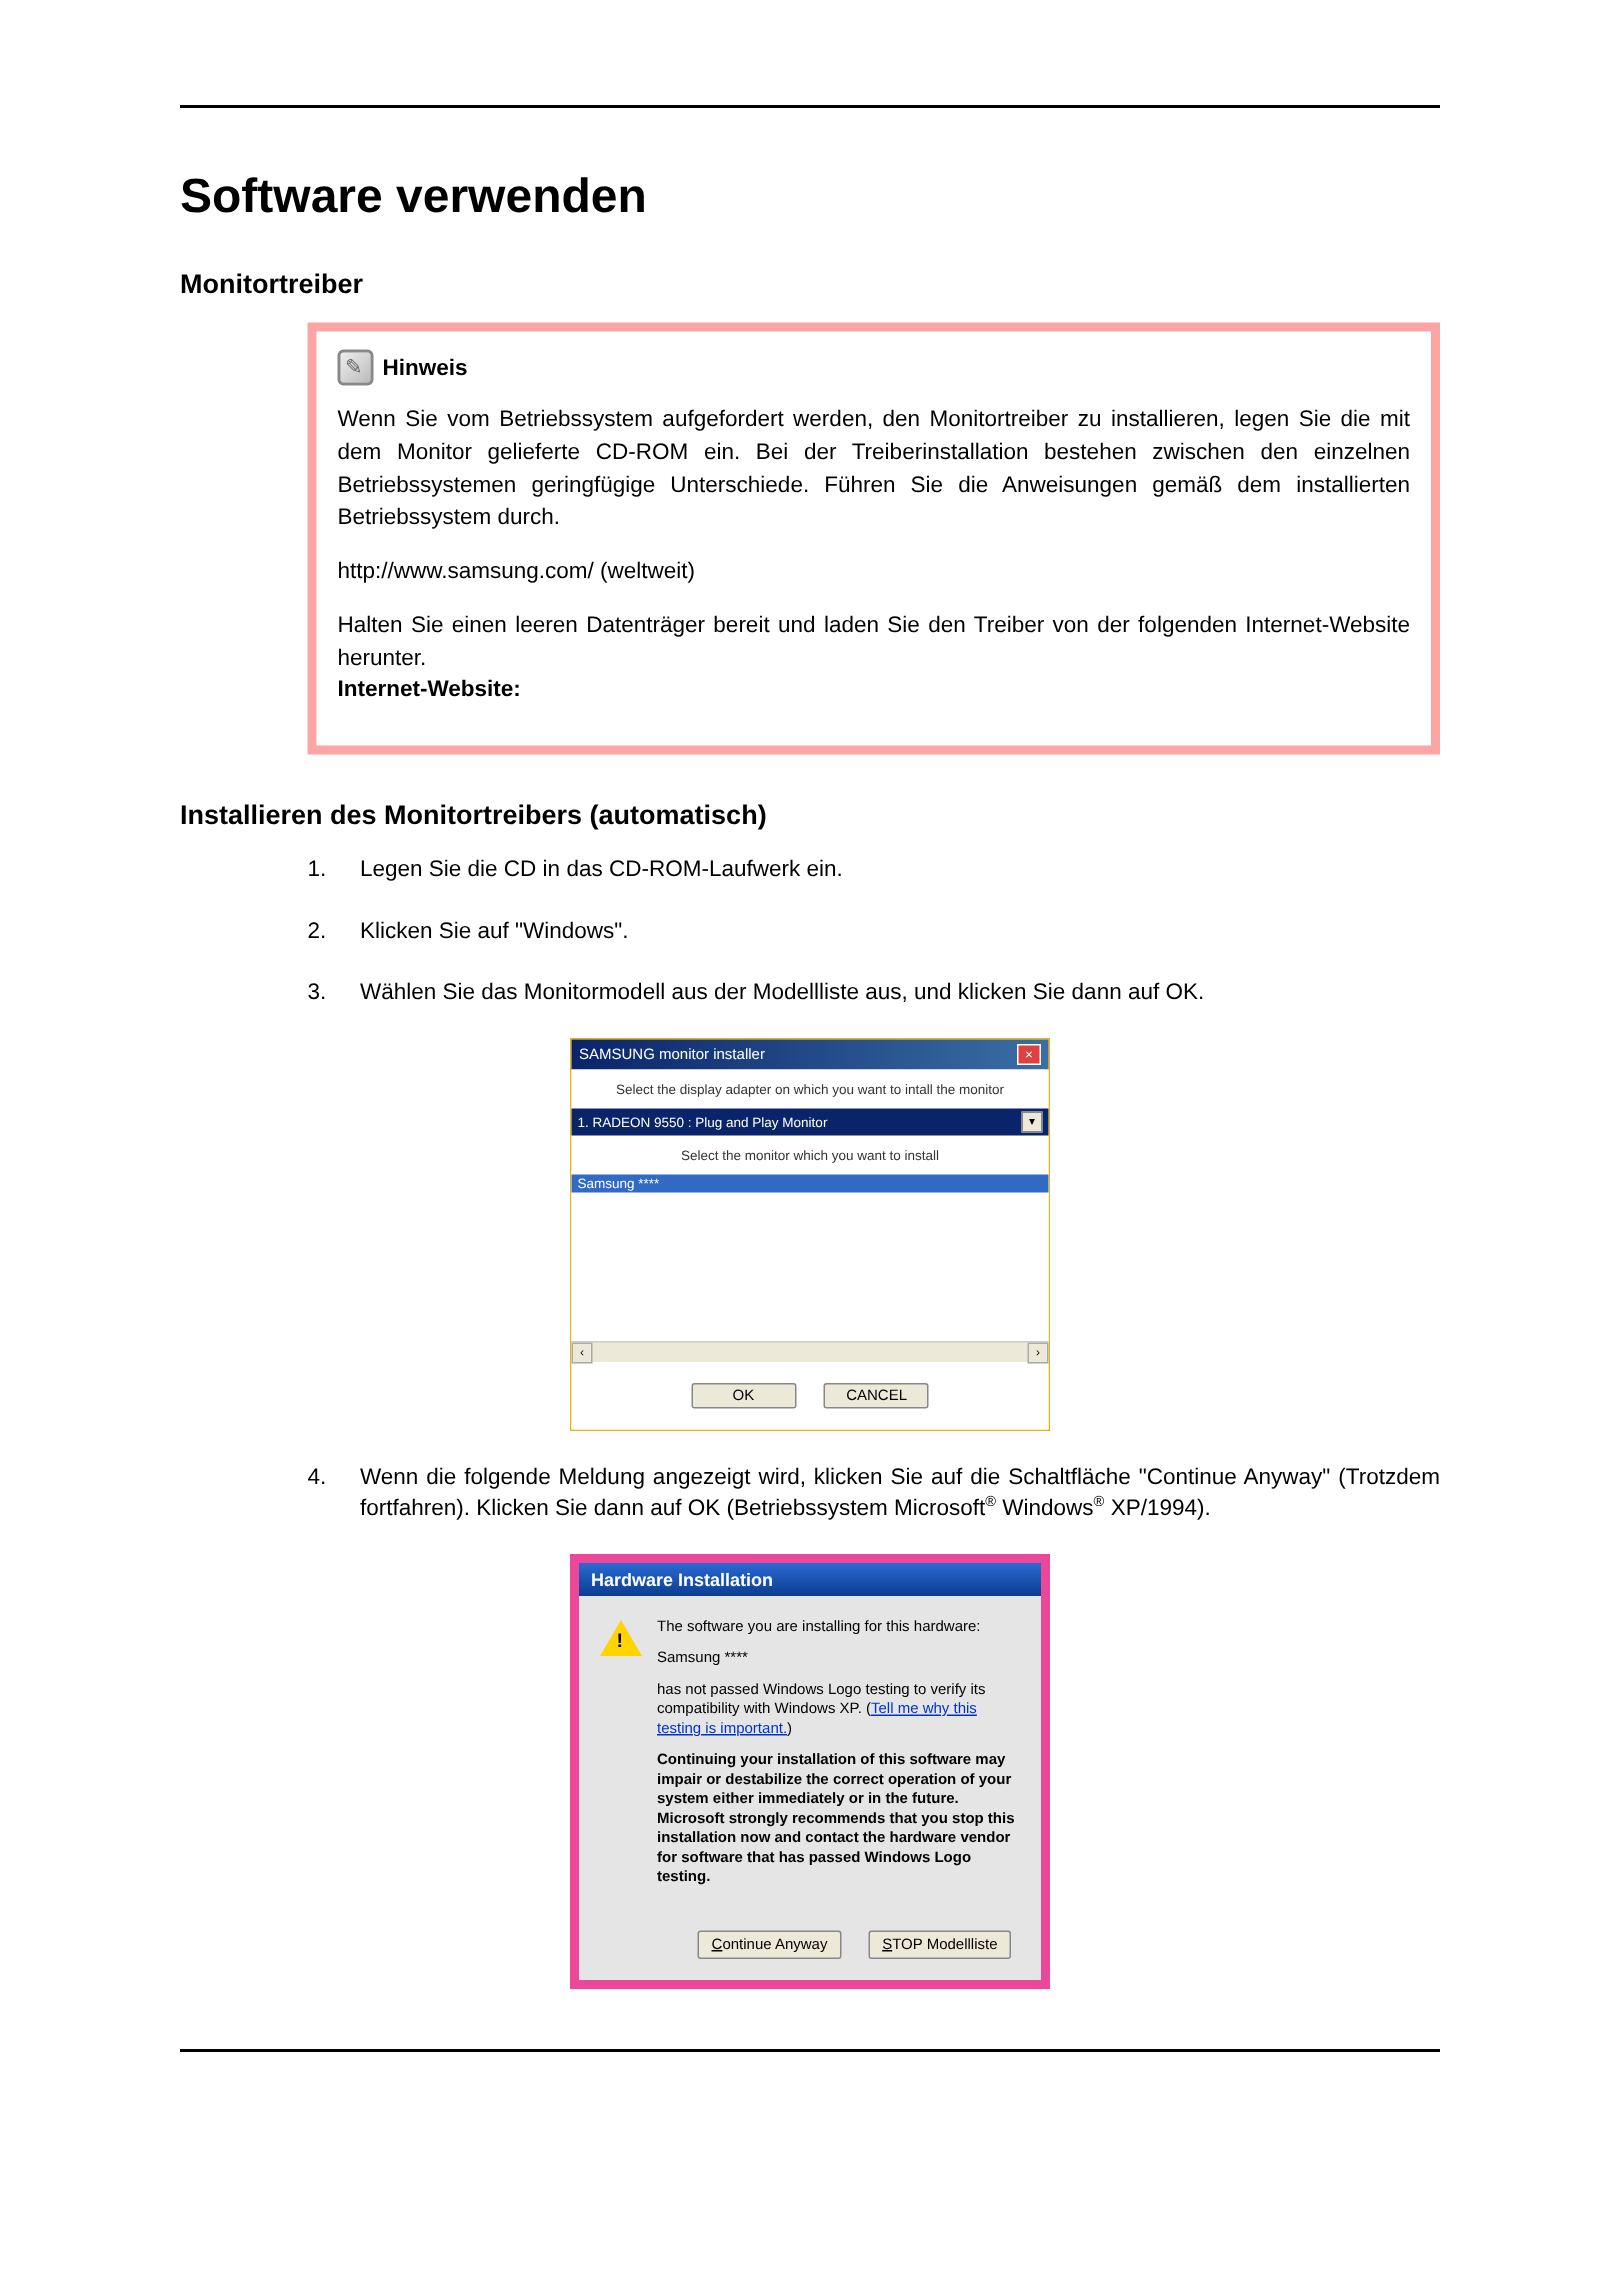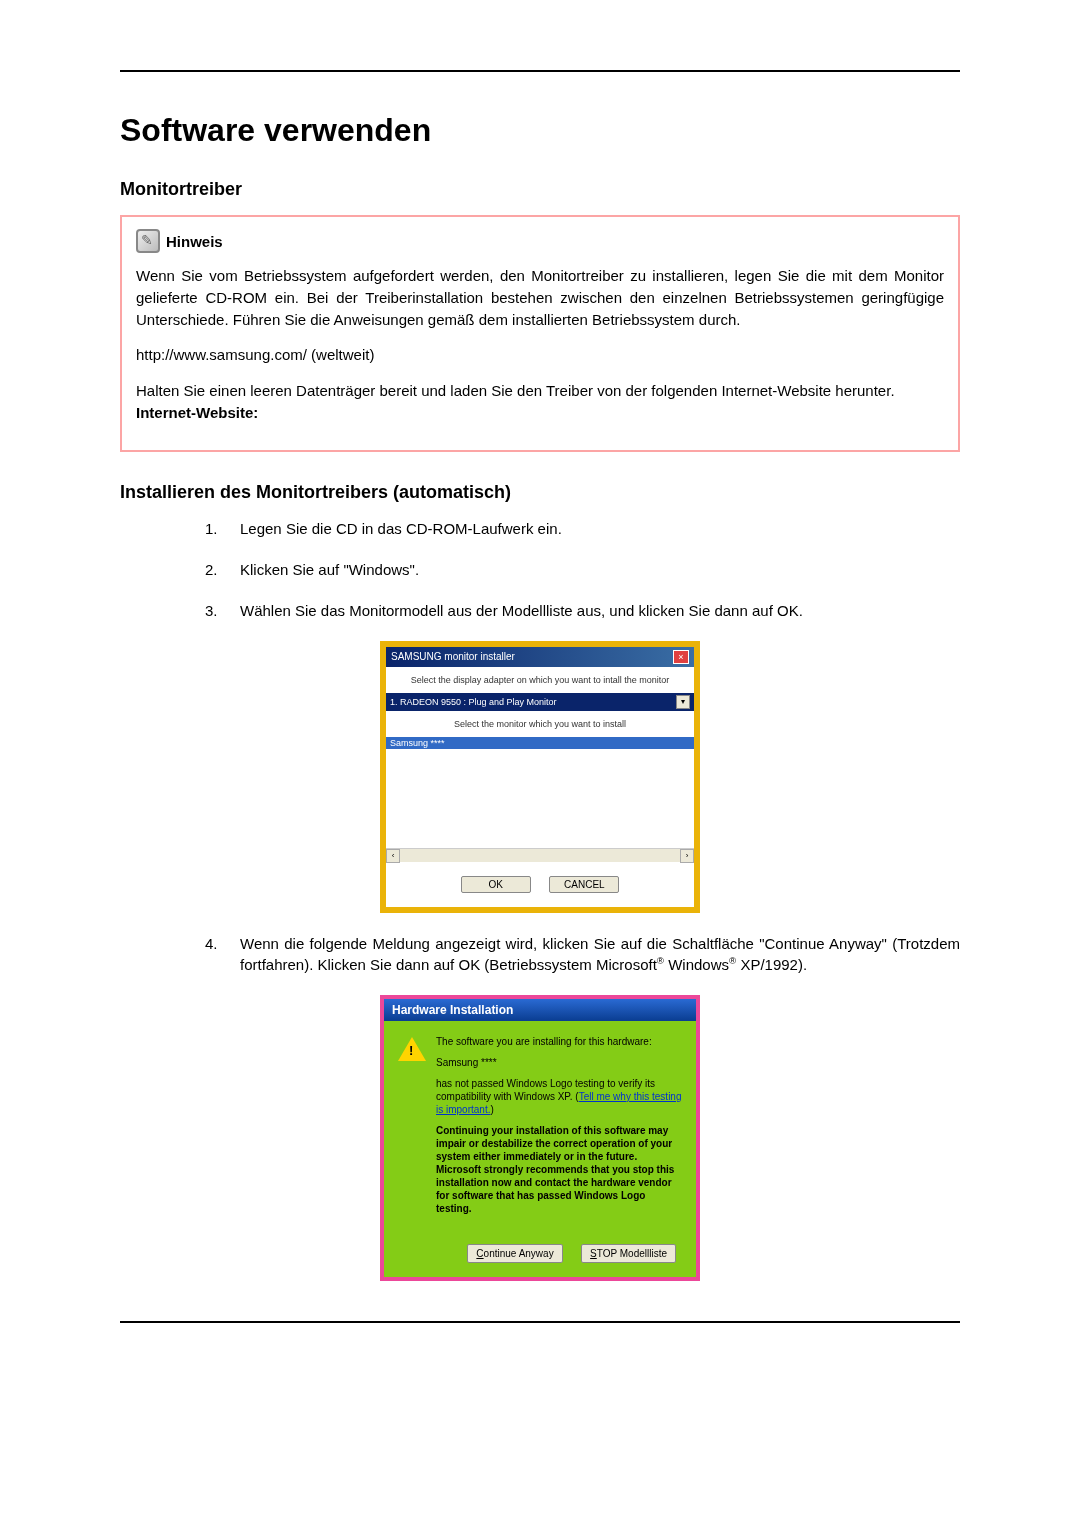--- a/index.html
+++ b/index.html
@@ -22,21 +22,22 @@
       font-size: 32px;
       font-weight: bold;
       margin-bottom: 30px;
     }
     .section-heading {
       font-size: 18px;
       font-weight: bold;
       margin-bottom: 15px;
     }
     .hint-box {
-      border: 2px solid #fca5a5;
+      margin-left: 85px;
+      border: 6px solid #fca5a5;
       padding: 12px 14px;
       margin-bottom: 30px;
     }
     .hint-header {
       display: flex;
       align-items: center;
       margin-bottom: 12px;
     }
     .note-icon {
       width: 24px;
@@ -90,21 +91,21 @@
     }
     .sup {
       font-size: 0.65em;
       vertical-align: super;
     }
 
     
     .dialog1 {
       width: 320px;
       margin: 5px auto 20px auto;
-      border: 6px solid #eab308;
+      border: 1px solid #eab308;
       font-family: Tahoma, Arial, sans-serif;
       font-size: 10px;
       background: #fff;
     }
     .dialog1-title {
       background: linear-gradient(to right, #0a246a, #3a6ea5);
       color: #fff;
       padding: 3px 5px;
       display: flex;
       align-items: center;
@@ -198,23 +199,23 @@
       border: 1px solid #888;
       border-radius: 2px;
       font-size: 10px;
       margin: 0 8px;
     }
 
     
     .dialog2 {
       width: 320px;
       margin: 10px auto 0 auto;
-      border: 4px solid #ec4899;
+      border: 6px solid #ec4899;
       font-family: Tahoma, Arial, sans-serif;
-      background: #84cc16;
+      background: #e5e5e5;
     }
     .dialog2-title {
       background: linear-gradient(to bottom, #2a6ad3, #0a3d91);
       color: #fff;
       padding: 4px 8px;
       font-size: 12px;
       font-weight: bold;
     }
     .dialog2-body {
       padding: 14px 14px 10px 14px;
@@ -343,21 +344,21 @@
       <span class="win-btn">OK</span>
       <span class="win-btn">CANCEL</span>
     </div>
   </div>
 </div>
 
 <ol class="numbered-list" start="4">
   <li>
     <span class="num">4.</span>
     <span class="li-text">
-      <span>Wenn die folgende Meldung angezeigt wird, klicken Sie auf die Schaltfläche "Continue Anyway" (Trotzdem fortfahren). Klicken Sie dann auf OK (Betriebssystem Microsoft</span><span class="sup">®</span><span> Windows</span><span class="sup">®</span><span> XP/1992).</span>
+      <span>Wenn die folgende Meldung angezeigt wird, klicken Sie auf die Schaltfläche "Continue Anyway" (Trotzdem fortfahren). Klicken Sie dann auf OK (Betriebssystem Microsoft</span><span class="sup">®</span><span> Windows</span><span class="sup">®</span><span> XP/1994).</span>
     </span>
   </li>
 </ol>
 
 <div class="dialog2">
   <div class="dialog2-title">Hardware Installation</div>
   <div class="dialog2-body">
     <div class="warn-icon">
       <div class="warn-triangle"></div>
       <div class="warn-excl">!</div>

